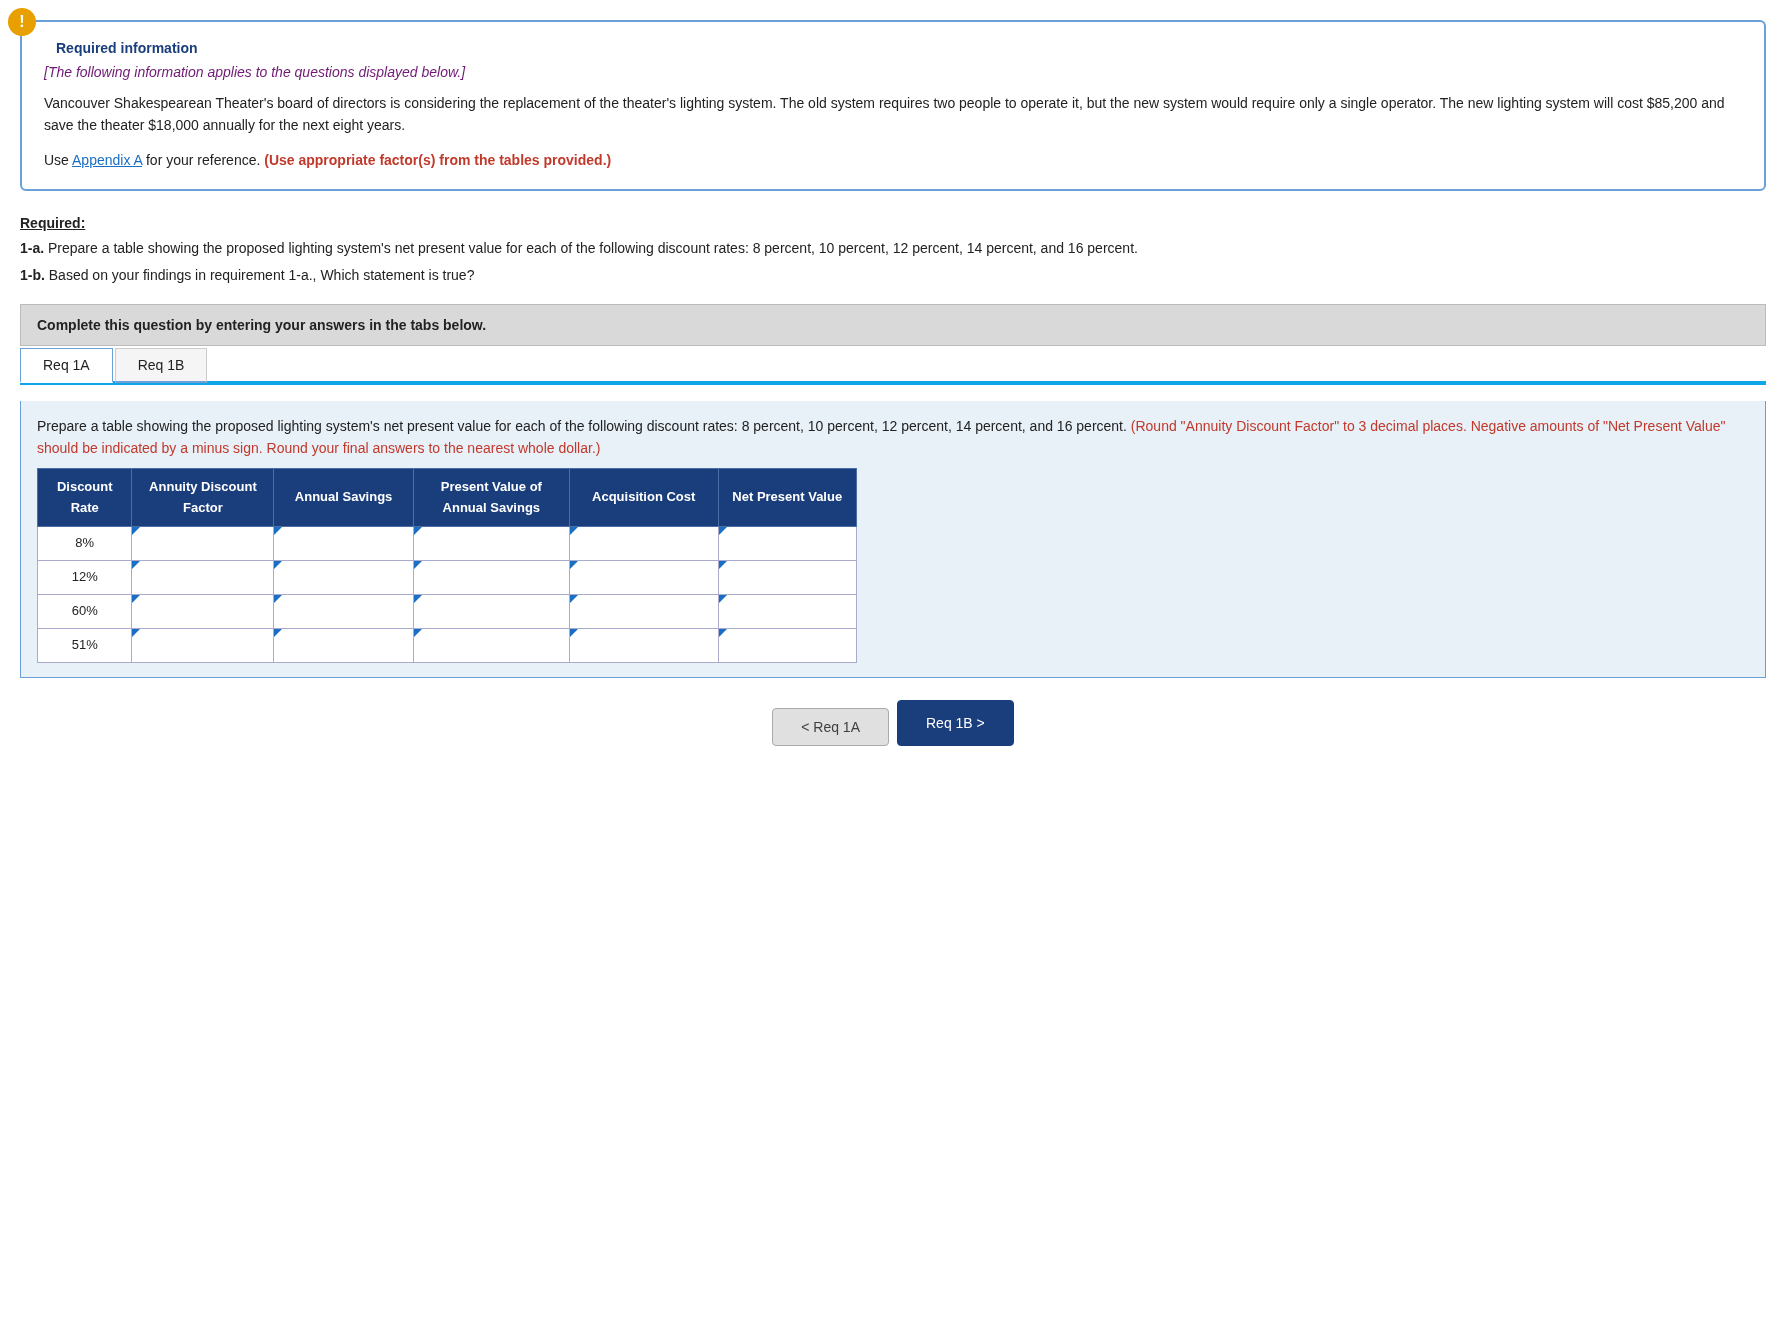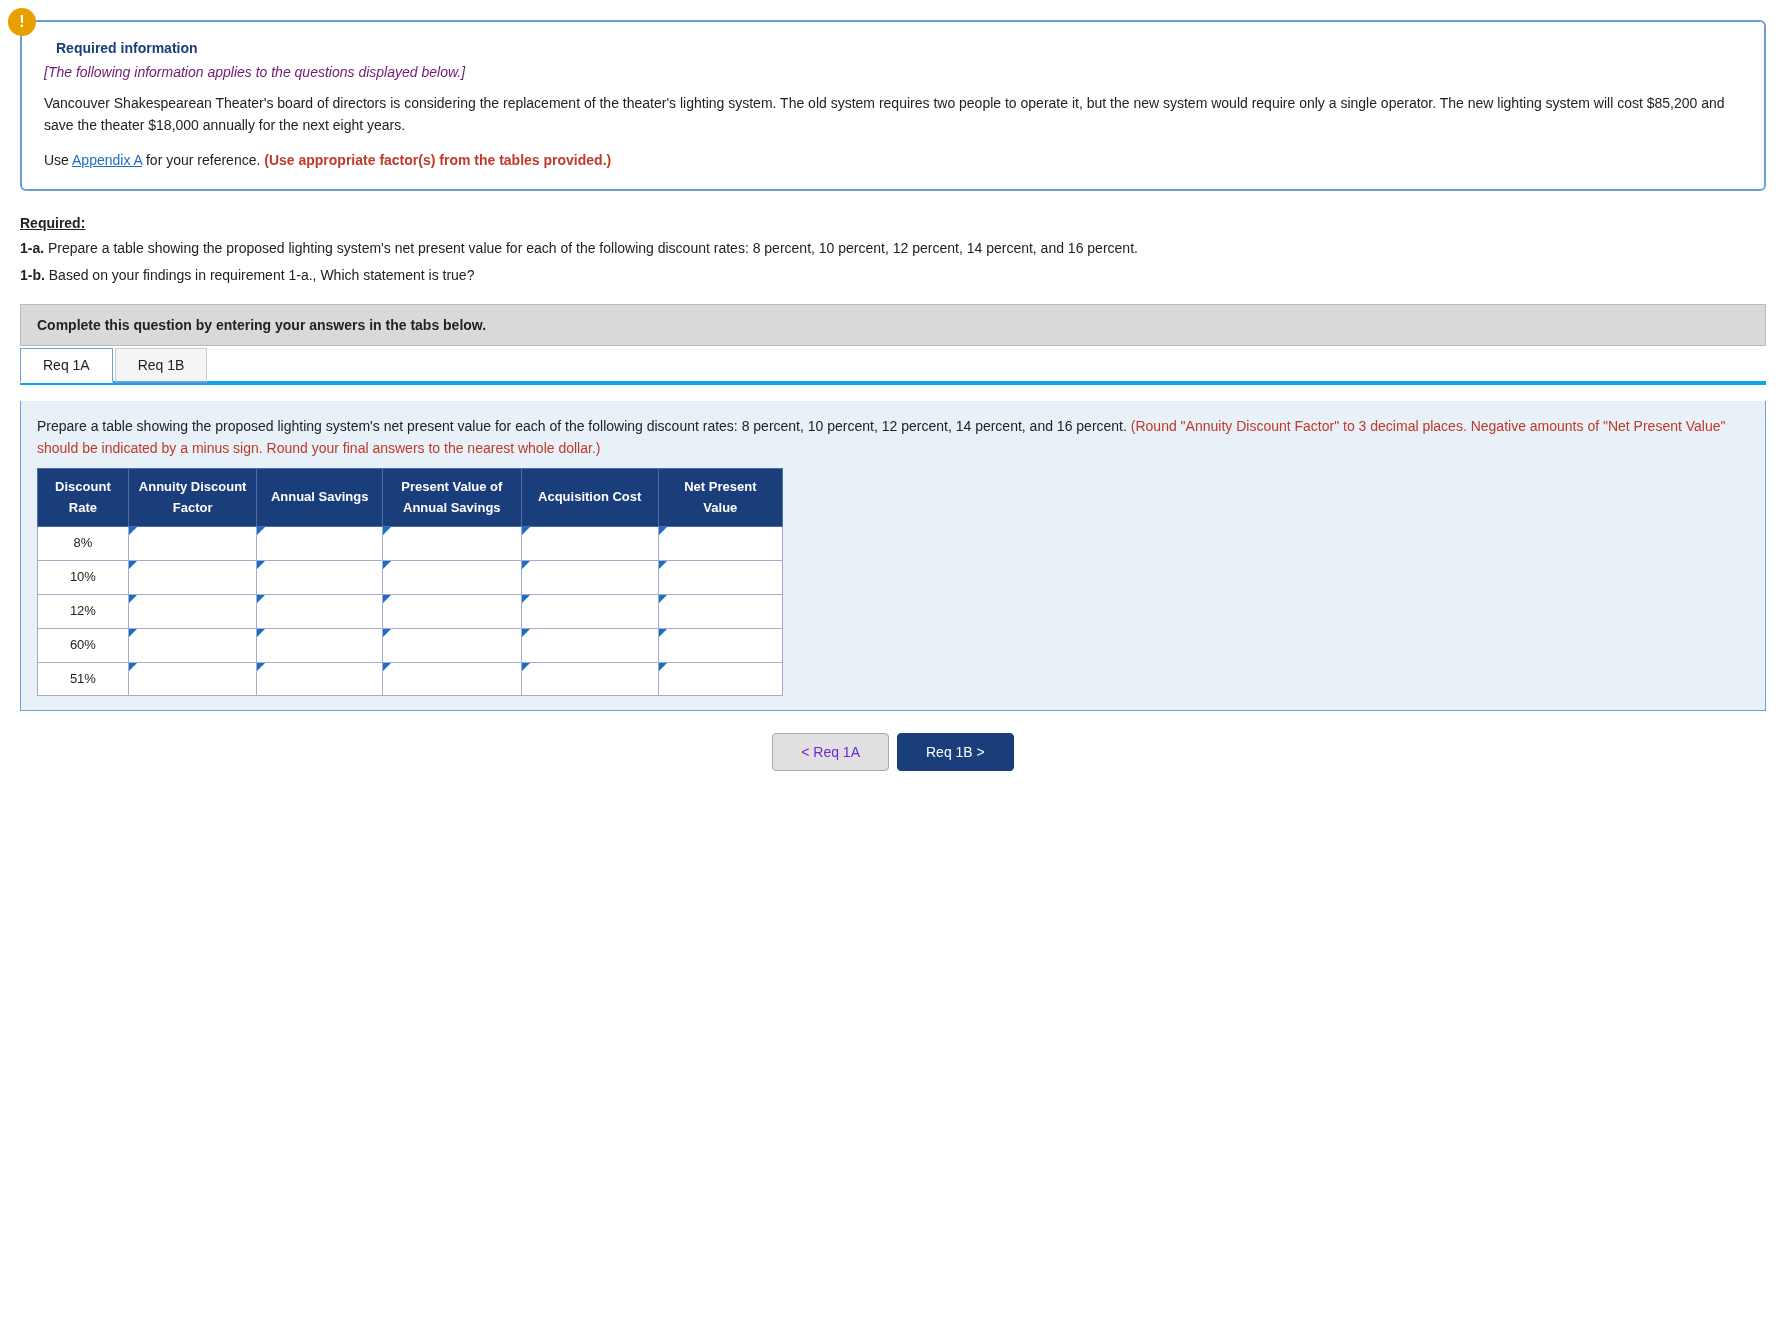--- a/index.html
+++ b/index.html
@@ -124,21 +124,21 @@
     .tab-instruction {
       color: #222;
       margin-bottom: 4px;
     }
     .tab-note {
       color: #c0392b;
     }
 
     
     .data-table {
-      width: 746px;
+      width: 820px;
       border-collapse: collapse;
       margin-top: 8px;
       background: #fff;
     }
     .data-table th {
       background: #1a3d7c;
       color: #fff;
       padding: 8px 10px;
       text-align: center;
       font-size: 13px;
@@ -177,21 +177,22 @@
     }
     .nav-btn {
       padding: 10px 28px;
       font-size: 14px;
       border: 1px solid #aaa;
       border-radius: 4px;
       cursor: pointer;
     }
     .nav-btn-prev {
       background: #e0e0e0;
-      color: #6d28d9;
+      color: #404040;
+      margin-top: 8px;
     }
     .nav-btn-next {
       background: #1a3d7c;
       color: #fff;
       border-color: #1a3d7c;
     }
 
     
     .input-indicator {
       position: relative;
@@ -265,28 +266,20 @@
     <tbody id="table-body">
     <tr>
           <td class="rate-cell">8%</td>
           <td class="input-cell input-indicator"><input type="text" style=""></td>
           <td class="input-cell input-indicator"><input type="text" style=""></td>
           <td class="input-cell input-indicator"><input type="text" style=""></td>
           <td class="input-cell input-indicator"><input type="text" style=""></td>
           <td class="input-cell input-indicator"><input type="text" style=""></td>
         </tr>
         <tr>
-          <td class="rate-cell">10%</td>
-          <td class="input-cell input-indicator"><input type="text" style=""></td>
-          <td class="input-cell input-indicator"><input type="text" style=""></td>
-          <td class="input-cell input-indicator"><input type="text" style=""></td>
-          <td class="input-cell input-indicator"><input type="text" style=""></td>
-          <td class="input-cell input-indicator"><input type="text" style=""></td>
-        </tr>
-        <tr>
           <td class="rate-cell">12%</td>
           <td class="input-cell input-indicator"><input type="text" style=""></td>
           <td class="input-cell input-indicator"><input type="text" style=""></td>
           <td class="input-cell input-indicator"><input type="text" style=""></td>
           <td class="input-cell input-indicator"><input type="text" style=""></td>
           <td class="input-cell input-indicator"><input type="text" style=""></td>
         </tr>
         <tr>
           <td class="rate-cell">60%</td>
           <td class="input-cell input-indicator"><input type="text" style=""></td>

